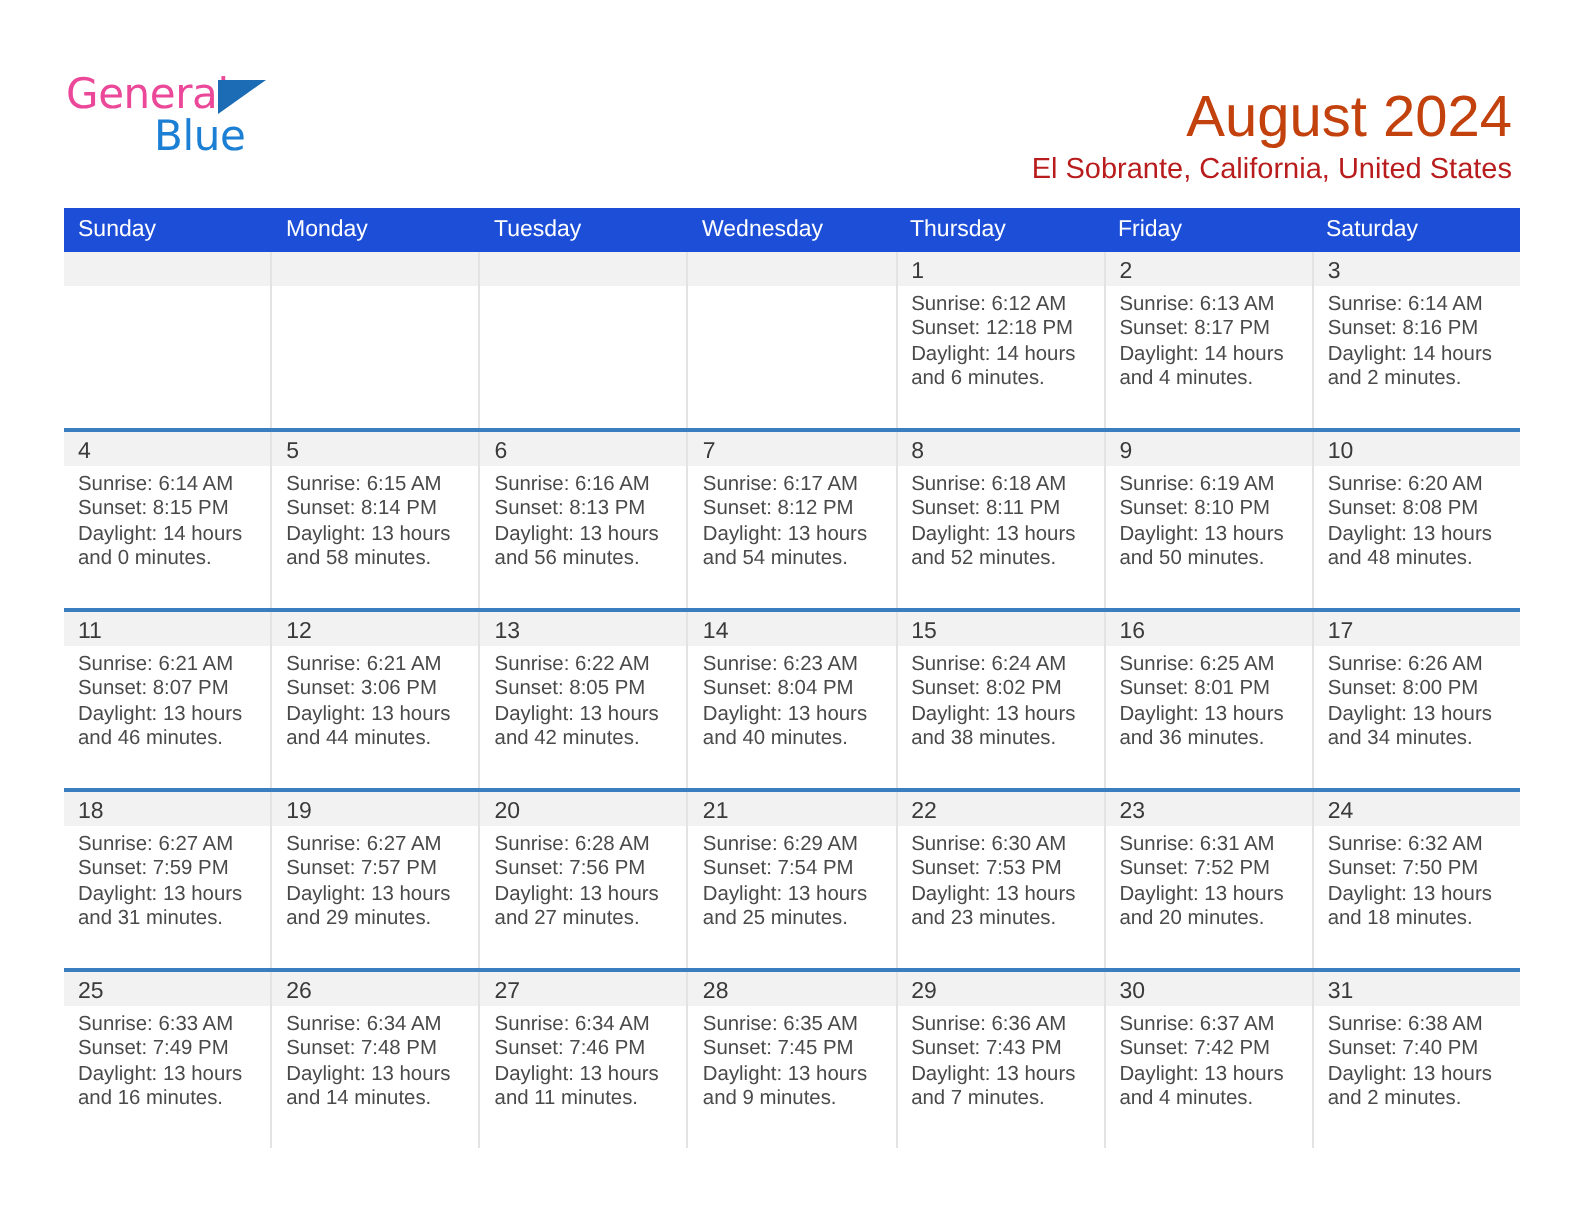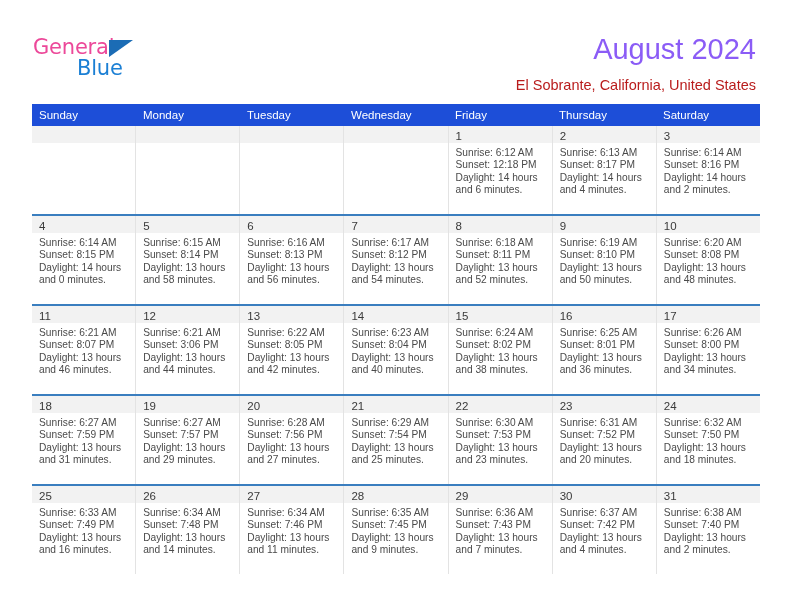--- a/index.html
+++ b/index.html
@@ -63,23 +63,23 @@
     font-size: 21px;
     letter-spacing: -0.2px;
     color: #1b7fd4;
     font-family: "DejaVu Sans", sans-serif;
     font-weight: 400;
     line-height: 22px;
   }
   .title {
     position: absolute;
     right: 36px;
-    top: 33px;
+    top: 43px;
     font-size: 29px;
-    color: #8b5cf6;
+    color: #c2410c;
     text-align: center;
     white-space: nowrap;
   }
   .subtitle {
     position: absolute;
     right: 36px;
     top: 77px;
     font-size: 14.5px;
     color: #b91c1c;
     text-align: right;
@@ -166,22 +166,22 @@
     <div class="title">August 2024</div>
     <div class="subtitle">El Sobrante, California, United States</div>
   </div>
 
   <div class="calendar">
     <div class="weekhead" id="weekday-header-row">
         <div class="dow">Sunday</div>
         <div class="dow">Monday</div>
         <div class="dow">Tuesday</div>
         <div class="dow">Wednesday</div>
+        <div class="dow">Thursday</div>
         <div class="dow">Friday</div>
-        <div class="dow">Thursday</div>
         <div class="dow">Saturday</div>
       </div>
     <div id="calendar-weeks">
         <div class="week first">
           <div class="cell empty">
             <div class="daynum-band"><span class="daynum"></span></div>
           </div>
           <div class="cell empty">
             <div class="daynum-band"><span class="daynum"></span></div>
           </div>

